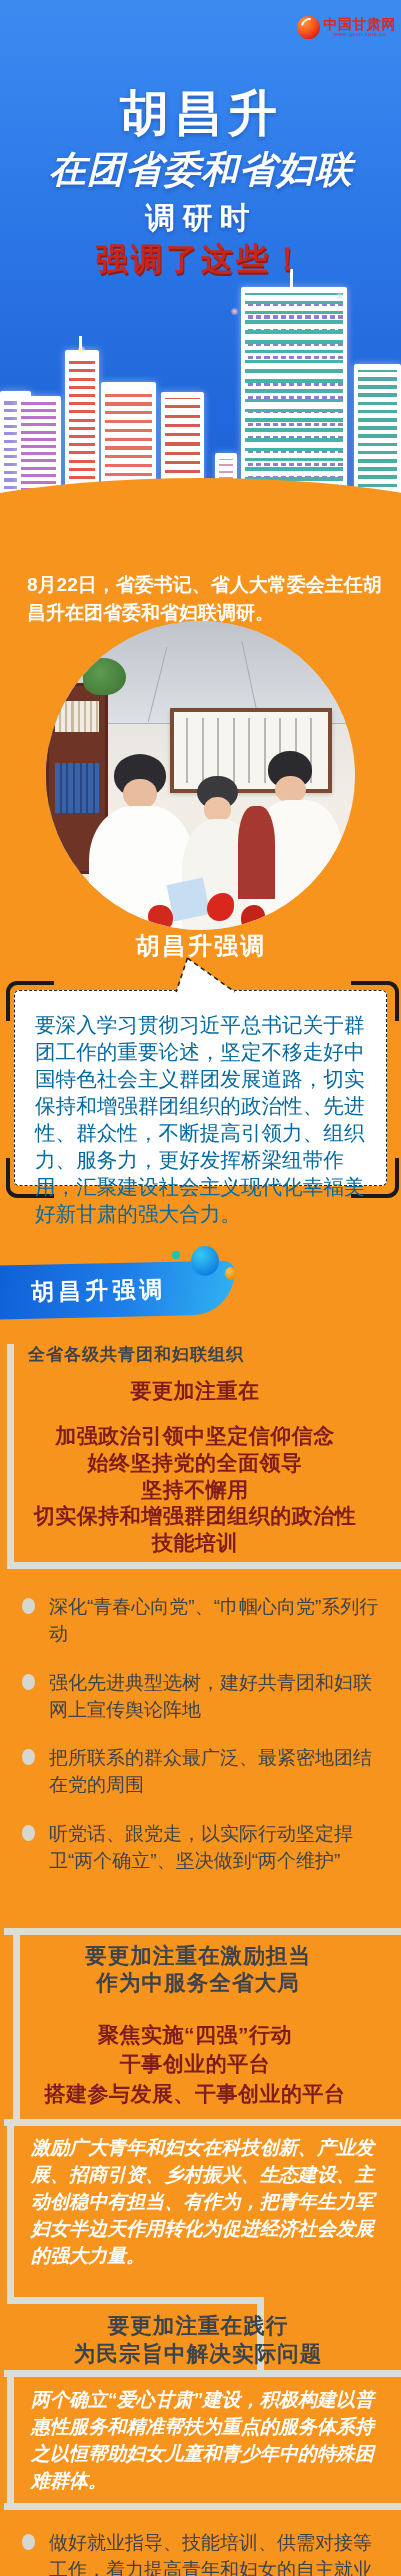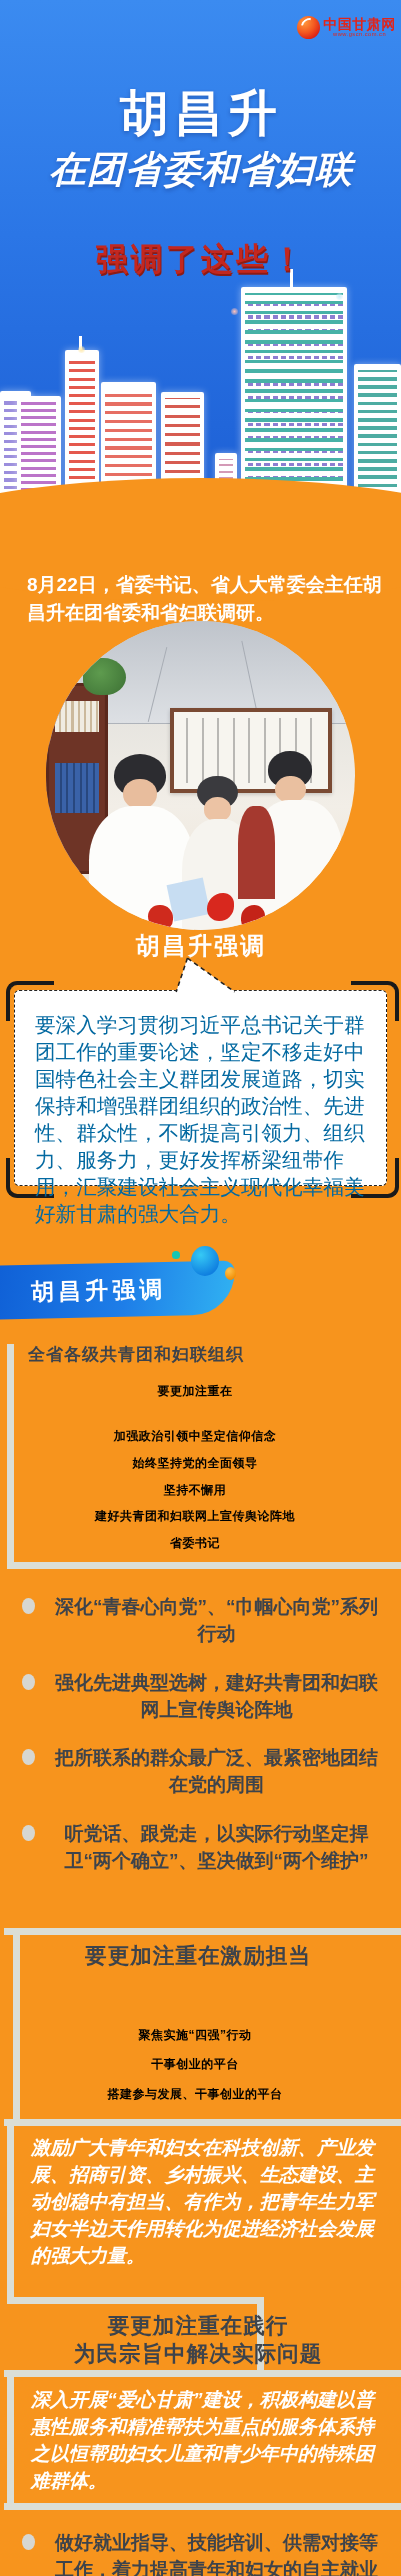--- a/index.html
+++ b/index.html
@@ -59,25 +59,25 @@
   .ball{border-radius:50%;}
   #ball-teal{left:172px;top:1251px;width:7.7px;height:7.7px;background:#17c6b2;}
   #ball-blue{left:191px;top:1246px;width:28px;height:30px;
              background:radial-gradient(circle at 35% 30%,#36c9f5,#0f7fe0 75%);}
   #ball-org{left:225px;top:1267px;width:11.3px;height:13.4px;
             background:radial-gradient(circle at 35% 30%,#ffc24d,#f08a00 80%);}
   
   .bar{position:absolute;background:#dbded6;}
   .hdr{left:0;width:396px;text-align:center;color:#3d434b;font-weight:bold;
        font-size:21.6px;line-height:29px;letter-spacing:1px;}
-  .stmt{left:0;width:390px;text-align:center;color:#000000;font-weight:bold;
-        font-size:12px;line-height:28px;letter-spacing:0.5px;}
+  .stmt{left:0;width:390px;text-align:center;color:#7f1d1d;font-weight:bold;
+        font-size:21px;line-height:28px;letter-spacing:0.5px;}
   .para{left:31px;width:343px;color:#fff;font-weight:bold;font-size:19px;line-height:27px;
         text-align:justify;font-style:italic;}
-  .blist{left:49px;width:335px;color:#3d434b;font-weight:bold;font-size:19px;line-height:27px;text-align:center;}
+  .blist{left:49px;width:335px;color:#3d434b;font-weight:normal;font-size:19px;line-height:27px;}
   .blist .li{position:relative;margin-bottom:21.6px;}
   .blist .li::before{content:"";position:absolute;left:-27px;top:5.2px;width:13px;height:16px;
         border-radius:50%;background:#d7d7d1;}
   #s1title{left:28px;top:1343px;color:#3d434b;font-weight:bold;font-size:17px;letter-spacing:1px;}
   .fl-col{display:flex;flex-direction:column;align-items:center;line-height:1.05;}
 </style>
 </head>
 <body>
 
 <div id="page">
@@ -116,20 +116,21 @@
       </div>
     <div class="bld" style="left:354px;width:47px;height:156px;">
         <div class="win" style="background:repeating-linear-gradient(0deg,#2f9e92 0 3.6px,transparent 3.6px 8.2px),repeating-linear-gradient(90deg,#fff 0 3.6px,transparent 3.6px 9.3px);"></div>
       </div>
     <div class="glow" style="left:78px;top:346px;background:radial-gradient(#ffe9a8,rgba(255,233,168,0));"></div>
     <div class="glow" style="left:231px;top:308px;background:radial-gradient(#ffc2bb,rgba(255,194,187,0));"></div>
     <div class="glow" style="left:336px;top:293px;background:radial-gradient(#cfeffa,rgba(207,239,250,0));"></div>
 
     <div id="t1" class="abs t-line">胡昌升</div>
     <div id="t2" class="abs t-line">在团省委和省妇联</div>
+    <div id="t3" class="abs t-line">调研时</div>
     <div id="t4" class="abs t-line">强调了这些！</div>
   </div>
   <div id="hill" class="abs"></div>
 
   <p id="intro" class="abs">8月22日，省委书记、省人大常委会主任胡昌升在团省委和省妇联调研。</p>
 
   <div id="photo" class="abs">
     <div class="ph" style="left:0;top:0;width:100%;height:33%;background:linear-gradient(180deg,#bfc4cb,#dde0e4);border-bottom:1px solid #aeb3ba;"></div>
     <div class="ph" style="left:36%;top:8%;width:1px;height:25%;background:#a7acb4;transform:rotate(14deg);"></div>
     <div class="ph" style="left:66%;top:6%;width:1px;height:27%;background:#a7acb4;transform:rotate(-12deg);"></div>
@@ -187,37 +188,38 @@
   <div class="bar" style="left:257px;top:2303px;width:6.7px;height:73px;"></div>
   <div class="bar" style="left:4.1px;top:2370px;width:398px;height:6.7px;"></div>
   <div class="bar" style="left:7.2px;top:2377px;width:6.7px;height:126px;"></div>
   <div class="bar" style="left:4.1px;top:2503px;width:398px;height:6.7px;"></div>
 
   <div id="s1title" class="abs">全省各级共青团和妇联组织</div>
   <div class="abs stmt" style="top:1377px;">要更加注重在</div>
   <div class="abs stmt" style="top:1422px;">加强政治引领中坚定信仰信念</div>
   <div class="abs stmt" style="top:1449px;text-align:center;">始终坚持党的全面领导</div>
   <div class="abs stmt" style="top:1476px;">坚持不懈用</div>
-  <div class="abs stmt" style="top:1502px;">建好共青团和妇联网上宣传舆论阵地</div>
-  <div class="abs stmt" style="top:1529px;">省委书记</div>
+  <div class="abs stmt" style="top:1502px;">切实保持和增强群团组织的政治性</div>
+  <div class="abs stmt" style="top:1529px;">技能培训</div>
   <div class="abs blist" style="top:1593px;">
     <div class="li"><span>深化“青春心向党”、“巾帼心向党”系列行动</span></div>
     <div class="li"><span>强化先进典型选树，建好共青团和妇联网上宣传舆论阵地</span></div>
     <div class="li"><span>把所联系的群众最广泛、最紧密地团结在党的周围</span></div>
     <div class="li"><span>听党话、跟党走，以实际行动坚定捍卫“两个确立”、坚决做到“两个维护”</span></div>
   </div>
 
   <div class="abs hdr" style="top:1941px;">要更加注重在激励担当</div>
+  <div class="abs hdr" style="top:1968px;">作为中服务全省大局</div>
   <div class="abs stmt" style="top:2021px;">聚焦实施“四强”行动</div>
   <div class="abs stmt" style="top:2050px;">干事创业的平台</div>
   <div class="abs stmt" style="top:2080px;">搭建参与发展、干事创业的平台</div>
   <p class="abs para" style="top:2134px;margin:0;">激励广大青年和妇女在科技创新、产业发展、招商引资、乡村振兴、生态建设、主动创稳中有担当、有作为，把青年生力军妇女半边天作用转化为促进经济社会发展的强大力量。</p>
 
   <div class="abs hdr" style="top:2311px;">要更加注重在践行</div>
   <div class="abs hdr" style="top:2339px;">为民宗旨中解决实际问题</div>
-  <p class="abs para" style="top:2386px;margin:0;">深入开展“爱心甘肃”建设，积极构建以普惠性服务和精准帮扶为重点的服务体系持之以恒帮助妇女儿童和青少年中的特殊困难群体。</p>
+  <p class="abs para" style="top:2386px;margin:0;">两个确立“爱心甘肃”建设，积极构建以普惠性服务和精准帮扶为重点的服务体系持之以恒帮助妇女儿童和青少年中的特殊困难群体。</p>
   <div class="abs blist" style="top:2529px;">
     <div class="li" style="margin-bottom:24px;"><span>做好就业指导、技能培训、供需对接等工作，着力提高青年和妇女的自主就业创业能力</span></div>
 
   </div>
 
 </div>
 
 
 </body></html>

